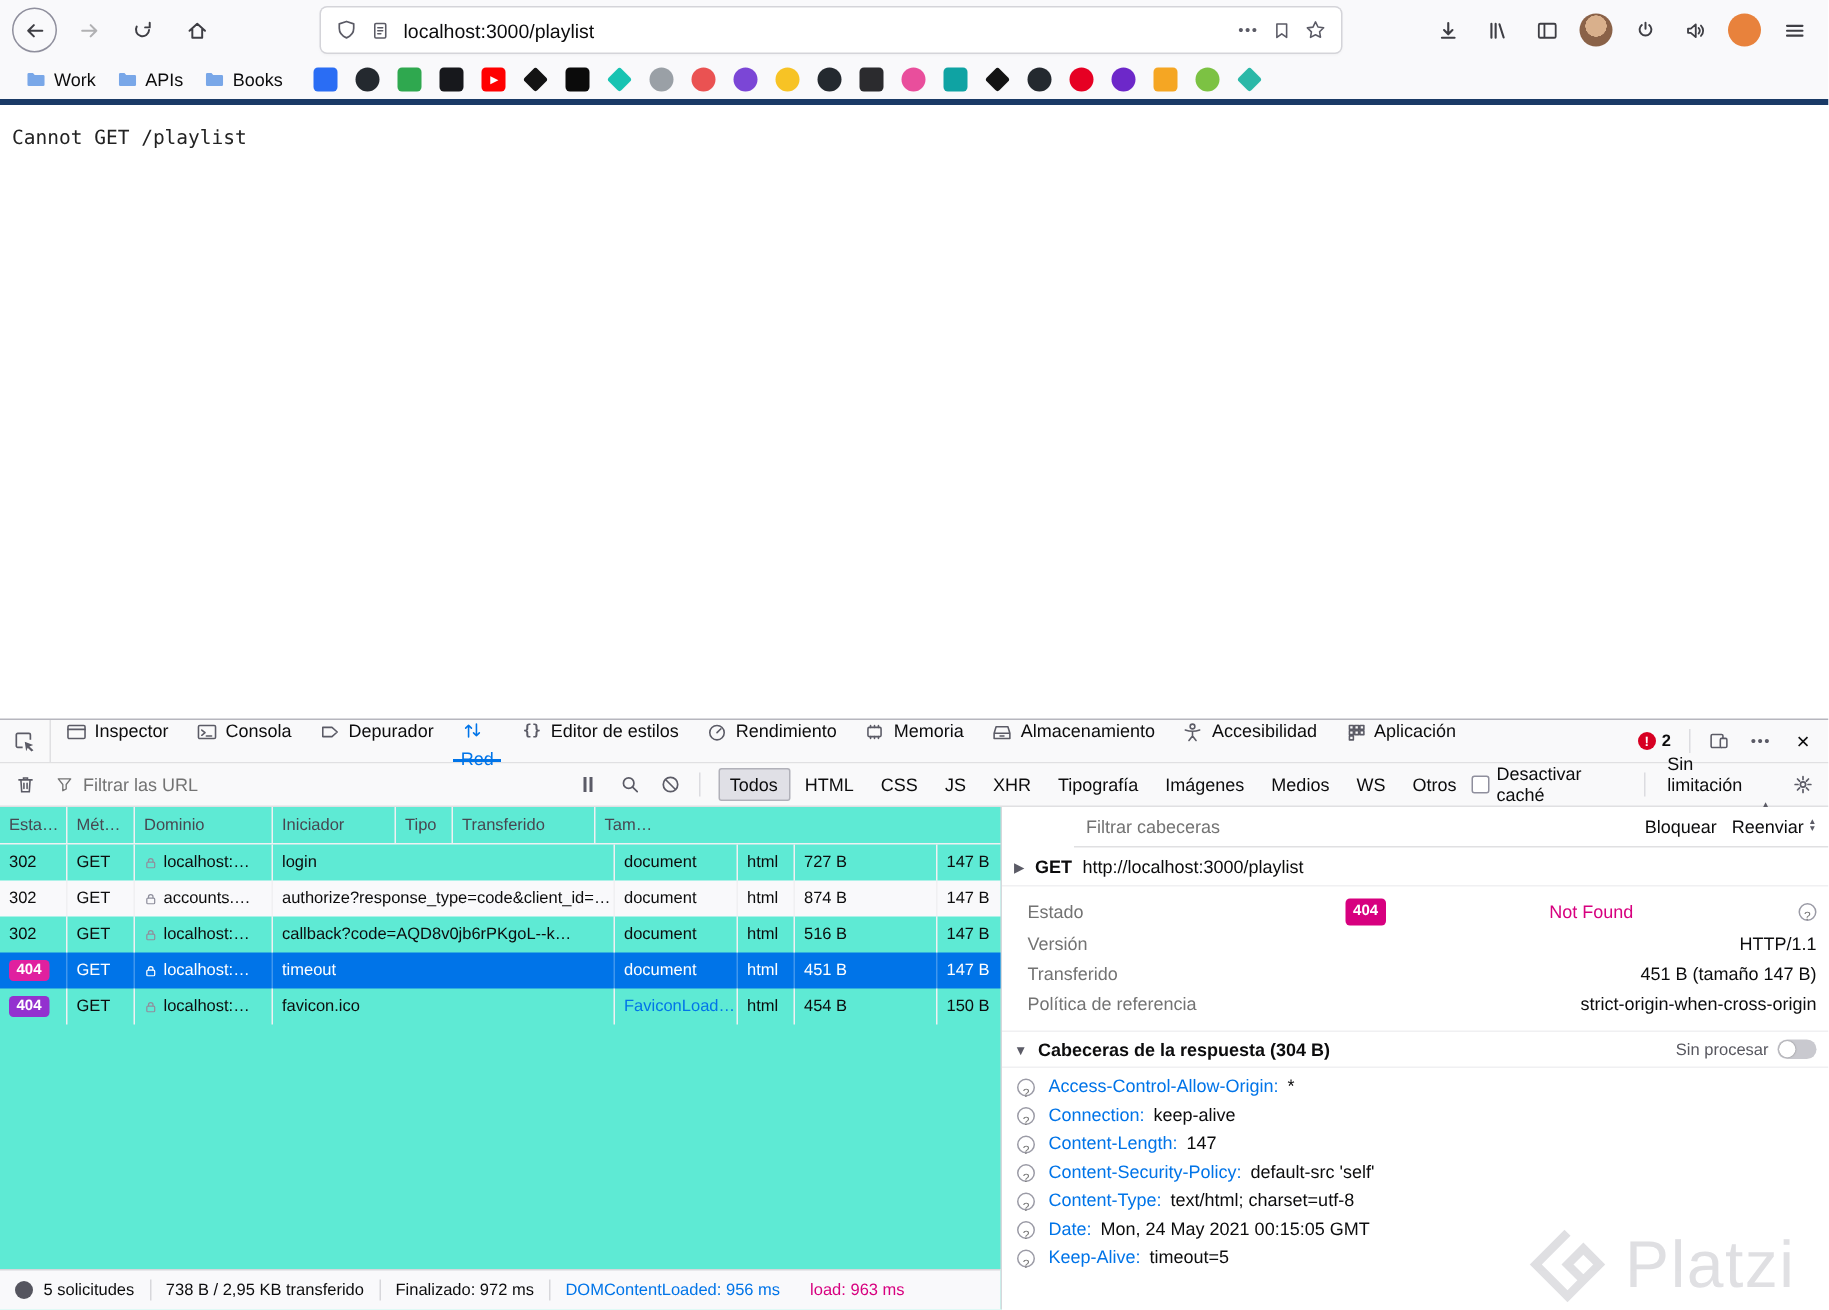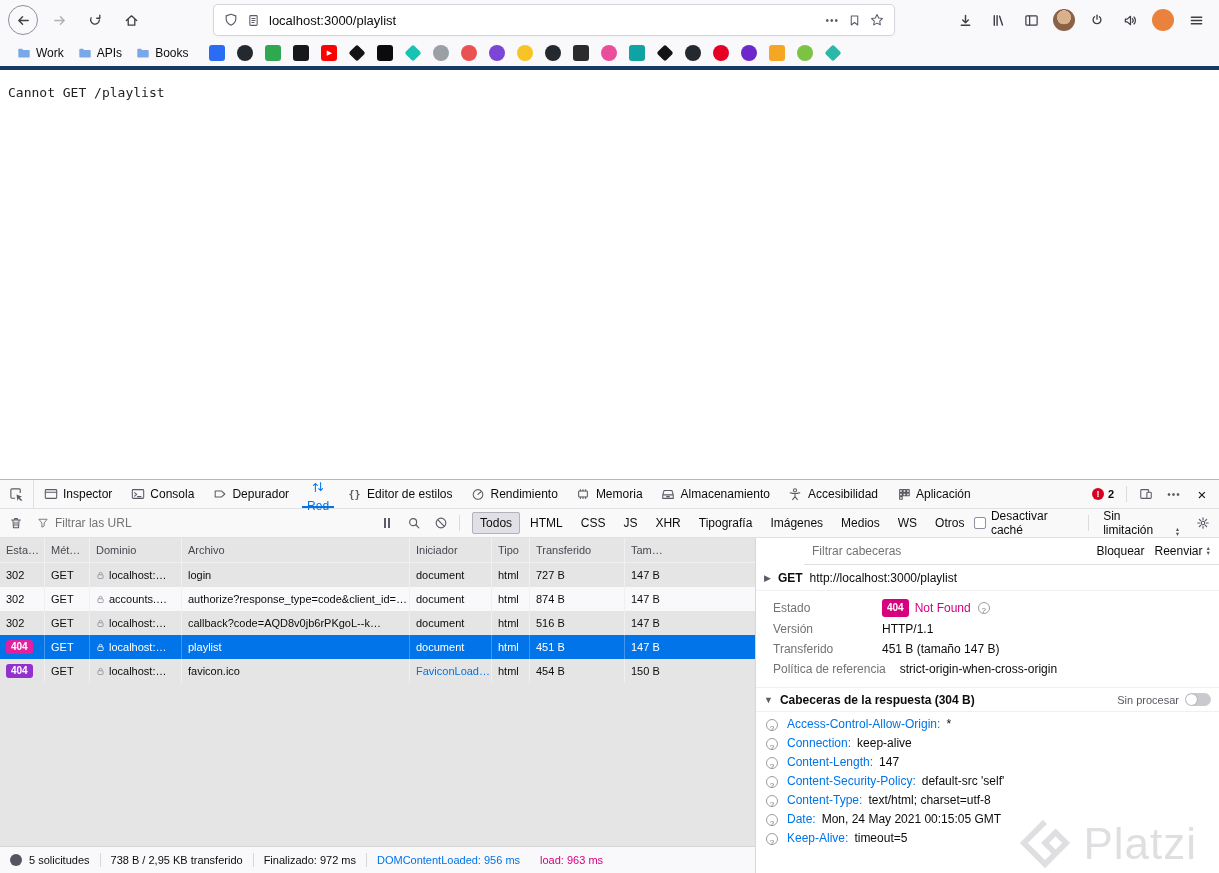--- a/index.html
+++ b/index.html
@@ -33,21 +33,21 @@
   .accent-line{height:4px;background:var(--stripe,#1a3a66);}
 
   .page{height:409px;background:#fff;padding:15px 8px;}
   .page pre{font-family:"DejaVu Sans Mono",monospace;font-size:13px;color:#222;}
 
   
   .devtools{height:394px;display:flex;flex-direction:column;border-top:1px solid #b6b6be;background:#fff;font-size:12px;}
   .dt-tabbar{height:29px;background:#f9f9fa;border-bottom:1px solid #e0e0e2;display:flex;align-items:stretch;flex:none;}
   .pick{width:34px;border-right:1px solid #e0e0e2;display:grid;place-items:center;color:#5b5b66;}
   .dt-tabs{display:flex;align-items:stretch;}
-  .dt-tab{display:flex;align-items:center;gap:5px;padding:0 9px;position:relative;color:#0c0c0d;white-space:nowrap;}
+  .dt-tab{display:flex;gap:5px;padding:0 9px;position:relative;color:#0c0c0d;white-space:nowrap;}
   .dt-tab .ticon{color:#5b5b66;display:grid;place-items:center;width:15px;height:15px;}
   .dt-tab.sel{color:var(--accent);flex-direction:column;}
   .dt-tab.sel .ticon{color:var(--accent);}
   .dt-tab.sel::after{content:'';position:absolute;left:4px;right:4px;bottom:0;height:2px;background:var(--accent);}
   .txticon{font-weight:700;font-size:10px;font-family:"DejaVu Sans Mono",monospace;}
   .dt-tabbar-right{margin-left:auto;display:flex;align-items:center;gap:2px;padding-right:4px;}
   .err-badge{display:flex;align-items:center;gap:4px;padding:0 6px;}
   .err-badge i{width:12px;height:12px;border-radius:50%;background:#d70022;color:#fff;font-style:normal;font-size:9px;font-weight:700;display:grid;place-items:center;}
   .err-badge b{font-size:11px;font-weight:600;}
   .vsep{width:1px;height:16px;background:#dcdce0;margin:0 4px;align-self:center;}
@@ -58,25 +58,25 @@
   .filter-url{width:356px;display:flex;align-items:center;gap:6px;padding:0 6px;height:100%;}
   .placeholder{color:#737373;font-size:12px;}
   .pause{display:flex;gap:2px;width:20px;justify-content:center;}
   .pause i{width:2px;height:10px;background:#5b5b66;}
   .pills{display:flex;align-items:center;gap:2px;margin-left:6px;}
   .pill{padding:3px 7px;border:1px solid transparent;border-radius:2px;font-size:12px;white-space:nowrap;}
   .pill.sel{background:#e0e0e6;border-color:#b1b1b9;}
   .right-tools{margin-left:auto;display:flex;align-items:center;gap:6px;}
   .cache{display:flex;align-items:center;gap:5px;}
   .cb{width:12px;height:12px;border:1px solid #8f8f9d;border-radius:2px;background:#fff;}
-  .throttle{display:flex;align-items:flex-end;gap:5px;padding:0 4px;}
+  .throttle{display:flex;align-items:flex-end;gap:5px;padding:0 4px;flex-direction:column;}
   .updown{display:inline-flex;flex-direction:column;font-size:5.5px;line-height:5px;color:#5b5b66;}
 
   .dt-main{flex:1;display:flex;min-height:0;}
-  .net-panel{width:756px;flex:none;border-right:1px solid #d7d7db;position:relative;display:flex;flex-direction:column;background:#e5e5e5;}
+  .net-panel{width:668px;flex:none;border-right:1px solid #d7d7db;position:relative;display:flex;flex-direction:column;background:#5eead4;}
   .net-header{display:flex;height:25px;flex:none;color:#474751;font-size:11px;border-bottom:1px solid #f0f0f2;}
   .ncell{padding:0 6px;display:flex;align-items:center;border-right:1px solid #f0f0f2;overflow:hidden;white-space:nowrap;flex:none;}
   .c0{width:45px;} .c1{width:45px;} .c2{width:92px;} .c3{width:228px;} .c4{width:82px;} .c5{width:38px;} .c6{width:95px;} .c7{width:43px;border-right:none;}
   .nrow{display:flex;height:24px;font-size:11px;}
   .nrow:nth-child(even){background:#f9f9fb;}
   .nrow.sel{background:var(--selected-row);color:#fff;}
   .nrow.sel .ncell{border-right-color:rgba(255,255,255,.25);}
   .lock{color:#8f8f9d;margin-right:4px;display:grid;place-items:center;}
   .nrow.sel .lock{color:#fff;}
   .link{color:var(--accent);}
@@ -95,21 +95,21 @@
   .d-tab{display:flex;align-items:center;padding:0 10px;position:relative;color:#0c0c0d;}
   .d-tab.sel{color:var(--accent);}
   .d-tab.sel::after{content:'';position:absolute;left:4px;right:4px;bottom:0;height:2px;background:var(--accent);}
   .d-filter{height:27px;flex:none;display:flex;align-items:center;padding:0 8px;gap:10px;border-bottom:1px solid #e0e0e2;margin-left:48px;}
   .d-filter .placeholder{flex:1;}
   .mini-btn{display:flex;align-items:center;gap:3px;font-size:12px;}
   .d-request{height:26px;flex:none;display:flex;align-items:center;gap:7px;padding:0 8px;border-bottom:1px solid #f0f0f2;}
   .twisty{color:#5b5b66;font-size:9px;}
   .method{font-weight:700;}
   .d-summary{padding:6px 0 8px;}
-  .srow{display:flex;align-items:center;padding:2px 8px 2px 17px;line-height:16px;}
+  .srow{display:flex;align-items:center;padding:2px 8px 2px 17px;line-height:16px;justify-content:space-between;}
   .slabel{color:#737373;min-width:95px;margin-right:14px;}
   .sbadge{color:#fff;font-size:10px;font-weight:700;padding:1px 5px;border-radius:3px;margin-right:6px;background:var(--magenta);}
   .sreason{color:var(--magenta);}
   .help{width:12px;height:12px;border:1px solid #9b9ba6;border-radius:50%;color:#737373;font-size:8px;display:inline-grid;place-items:center;margin-left:7px;flex:none;}
   .d-section{height:25px;flex:none;display:flex;align-items:center;gap:7px;padding:0 8px;border-top:1px solid #f0f0f2;border-bottom:1px solid #f0f0f2;font-weight:700;}
   .raw{margin-left:auto;display:flex;align-items:center;gap:6px;font-weight:400;color:#585860;font-size:11px;}
   .toggle{width:26px;height:13px;border-radius:7px;background:#c9c9cf;position:relative;}
   .toggle::after{content:'';position:absolute;width:11px;height:11px;border-radius:50%;background:#fff;top:1px;left:1px;box-shadow:0 0 1px rgba(0,0,0,.5);}
   .d-headers{flex:1;overflow:hidden;padding:3px 0;}
   .hrow{display:flex;align-items:center;padding:1px 8px 1px 10px;line-height:17px;}
@@ -438,21 +438,20 @@
     </div>
   </div>
 
   <div class="dt-main">
 
     <div class="net-panel">
       <div class="net-header">
           <div class="ncell c0">Esta…</div>
           <div class="ncell c1">Mét…</div>
           <div class="ncell c2">Dominio</div>
-          <div class="ncell c3">Archivo</div>
           <div class="ncell c4">Iniciador</div>
           <div class="ncell c5">Tipo</div>
           <div class="ncell c6">Transferido</div>
           <div class="ncell c7">Tam…</div>
         </div>
       <div class="net-rows">
           <div class="nrow">
             <div class="ncell c0">302</div>
             <div class="ncell c1">GET</div>
             <div class="ncell c2">
@@ -513,21 +512,21 @@
             <div class="ncell c1">GET</div>
             <div class="ncell c2">
               <span class="lock">
                 <svg viewBox="0 0 12 12" width="9" height="9" fill="none" stroke="currentColor" stroke-width="1.1">
                   <rect x="2.5" y="5" width="7" height="5" rx="1"></rect>
                   <path d="M4 5V3.8a2 2 0 014 0V5"></path>
                 </svg>
               </span>
               <span>localhost:…</span>
             </div>
-            <div class="ncell c3">playlist</div>
+            <div class="ncell c3">timeout</div>
             <div class="ncell c4">document</div>
             <div class="ncell c5">html</div>
             <div class="ncell c6">451 B</div>
             <div class="ncell c7">147 B</div>
           </div>
           <div class="nrow">
             <div class="ncell c0">
               <span class="badge" style="background: rgb(147, 49, 207);">404</span>
             </div>
             <div class="ncell c1">GET</div>

